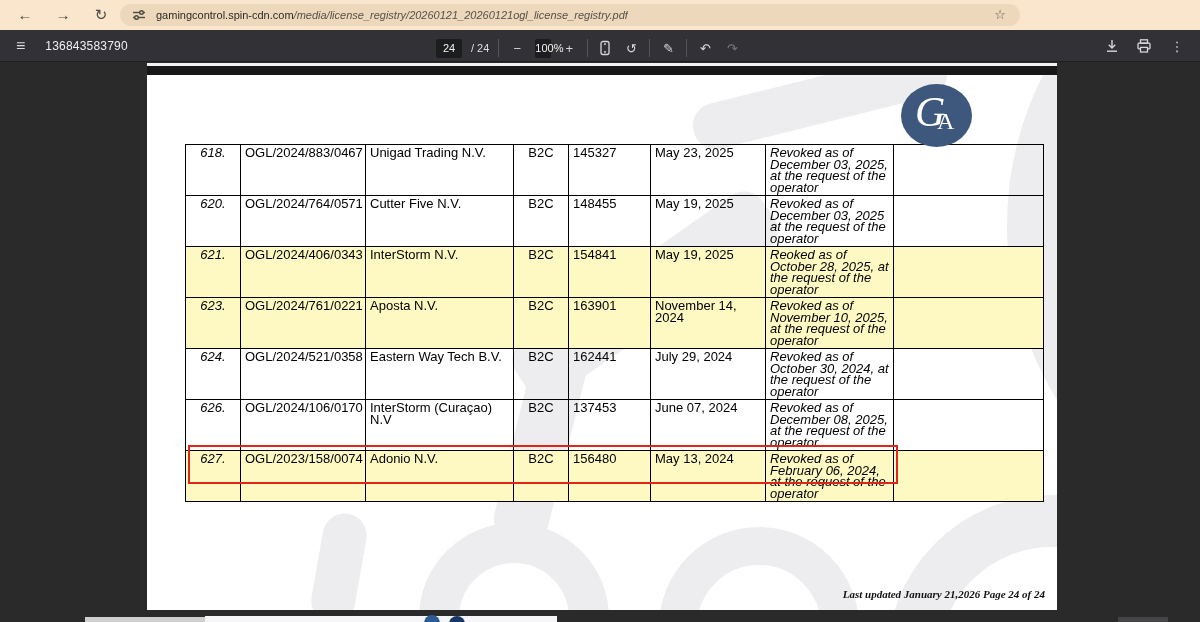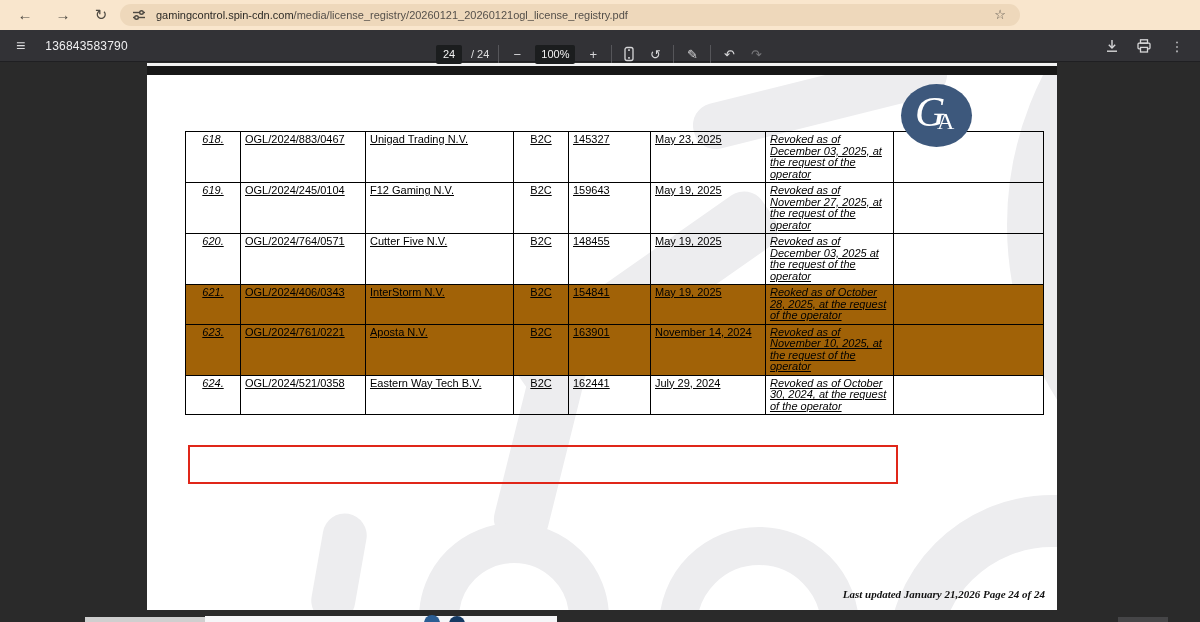--- a/index.html
+++ b/index.html
@@ -9,35 +9,35 @@
   
   .browser-bar { position:absolute; left:0; top:0; width:1200px; height:30px;
                  background:#f9e6cd; display:flex; align-items:center; z-index:10; }
   .nav-icon { color:#4f4a42; font-size:15px; line-height:30px; width:26px; text-align:center;
               margin-left:12px; cursor:default; }
   .url-pill { position:absolute; left:120px; top:4px; width:900px; height:22px;
               border-radius:11px; background:#eed8bb; display:flex; align-items:center; }
   .tune-icon { margin-left:12px; width:14px; height:14px; flex:0 0 auto; }
   .url-text { margin-left:10px; font-size:11px; color:#2c2a26; white-space:nowrap;
               overflow:hidden; }
-  .url-text .path { color:#55504a; }
+  .url-text .path { color:#55504a;font-style:italic; }
   .star { position:absolute; right:14px; top:0; font-size:13px; color:#5a554d; line-height:22px; }
 
   
   .pdf-toolbar { position:absolute; left:0; top:30px; width:1200px; height:32px;
                  background:#323236; color:#e9e9eb; display:flex; align-items:center; z-index:10;
                  border-bottom:1px solid #1f1f22; }
   .tb-menu { margin-left:16px; font-size:16px; color:#dcdcde; }
   .tb-title { margin-left:20px; font-size:12px; color:#f0f0f2; letter-spacing:.2px; }
-  .tb-center { position:absolute; left:436px; top:8px; height:32px; display:flex;
+  .tb-center { position:absolute; left:436px; top:2px; height:32px; display:flex;
                align-items:center; gap:9px; }
   .tb-box { background:#1b1d1e; color:#f2f2f2; font-size:11px; text-align:center;
             border:none; border-radius:2px; height:19px; }
   .page-box { width:26px; }
-  .zoom-box { width:40px; line-height:19px; }
+  .zoom-box { width:16px; line-height:19px; }
   .tb-label { font-size:11px; color:#dededf; }
   .tb-divider { width:1px; height:18px; background:#56565a; }
   .tb-btn { font-size:13px; color:#d7d7d9; width:18px; text-align:center; cursor:default; }
   .tb-ic { width:16px; height:16px; display:block; }
   .dim { color:#77777b; }
   .tb-right { position:absolute; right:14px; top:0; height:32px; display:flex;
               align-items:center; gap:16px; }
 
   
   .prev-white { position:absolute; left:147px; top:63px; width:910px; height:3px; background:#f2f2f2; }
@@ -58,26 +58,26 @@
   .wm7 { left:512px; top:452px; width:200px; height:200px; border-width:38px; }
   .wm8 { left:740px; top:420px; width:330px; height:330px; border-width:52px; }
 
   
   .logo { position:absolute; left:754px; top:9px; width:71px; height:63px; border-radius:50%;
           background:#3d587c; z-index:2; color:#ffffff; font-family:"Liberation Serif", serif; }
   .logo .g { position:absolute; left:14px; top:4px; font-size:42px; font-style:italic; }
   .logo .a { position:absolute; left:36px; top:24px; font-size:24px; }
 
   
-  .wtable { position:absolute; left:38px; top:56px; width:858px; border-collapse:collapse;
-            table-layout:fixed; z-index:1; font-size:11px; line-height:11.5px; color:#000;text-decoration:underline; }
+  .wtable { position:absolute; left:38px; top:69px; width:858px; border-collapse:collapse;
+            table-layout:fixed; z-index:1; font-size:13px; line-height:11.5px; color:#000; }
   .wtable td { border:1px solid #000; padding:2px 4px; vertical-align:top; overflow:hidden; }
   .wtable tr { height:37px; }
   .wtable tr.tall { height:48px; }
-  .wtable tr.shaded td { background:#a16207; }
+  .wtable tr.shaded td { background:#fef9c3; }
   .c-num { font-style:italic; text-align:center; }
   .c-type { text-align:center; }
   .c-note { font-style:italic;margin-top:36px; }
 
   .highlight-box { position:absolute; left:41px; top:370px; width:710px; height:39px;
                    border:2px solid #e02619; z-index:3; }
 
   .page-footer { position:absolute; right:12px; top:513px; z-index:2;
                  font-family:"Liberation Serif", serif; font-style:italic; font-weight:bold;
                  font-size:11px; color:#111; }
@@ -191,30 +191,20 @@
         <tr>
     <td class="c-num">618.</td>
     <td>OGL/2024/883/0467</td>
     <td>Unigad Trading N.V.</td>
     <td class="c-type">B2C</td>
     <td>145327</td>
     <td>May 23, 2025</td>
     <td class="c-note">Revoked as of December 03, 2025, at the request of the operator</td>
     <td></td>
   </tr>
-        <tr>
-    <td class="c-num">619.</td>
-    <td>OGL/2024/245/0104</td>
-    <td>F12 Gaming N.V.</td>
-    <td class="c-type">B2C</td>
-    <td>159643</td>
-    <td>May 19, 2025</td>
-    <td class="c-note">Revoked as of November 27, 2025, at the request of the operator</td>
-    <td></td>
-  </tr>
         <tr class="tall">
     <td class="c-num">620.</td>
     <td>OGL/2024/764/0571</td>
     <td>Cutter Five N.V.</td>
     <td class="c-type">B2C</td>
     <td>148455</td>
     <td>May 19, 2025</td>
     <td class="c-note">Revoked as  of December 03, 2025 at the request of the operator</td>
     <td></td>
   </tr>
@@ -239,20 +229,40 @@
     <td></td>
   </tr>
         <tr>
     <td class="c-num">624.</td>
     <td>OGL/2024/521/0358</td>
     <td>Eastern Way Tech B.V.</td>
     <td class="c-type">B2C</td>
     <td>162441</td>
     <td>July 29, 2024</td>
     <td class="c-note">Revoked as of October 30, 2024, at the request of the operator</td>
+    <td></td>
+  </tr>
+        <tr>
+    <td class="c-num">626.</td>
+    <td>OGL/2024/106/0170</td>
+    <td>InterStorm (Curaçao) N.V</td>
+    <td class="c-type">B2C</td>
+    <td>137453</td>
+    <td>June 07, 2024</td>
+    <td class="c-note">Revoked as of December 08, 2025, at the request of the operator</td>
+    <td></td>
+  </tr>
+        <tr class="shaded">
+    <td class="c-num">627.</td>
+    <td>OGL/2023/158/0074</td>
+    <td>Adonio N.V.</td>
+    <td class="c-type">B2C</td>
+    <td>156480</td>
+    <td>May 13, 2024</td>
+    <td class="c-note">Revoked as of February 06, 2024, at the request of the operator</td>
     <td></td>
   </tr>
       </tbody>
   </table>
 
   <div class="highlight-box"></div>
 
   <div class="page-footer">Last updated January 21,2026 Page 24 of 24</div>
 </div>
 

